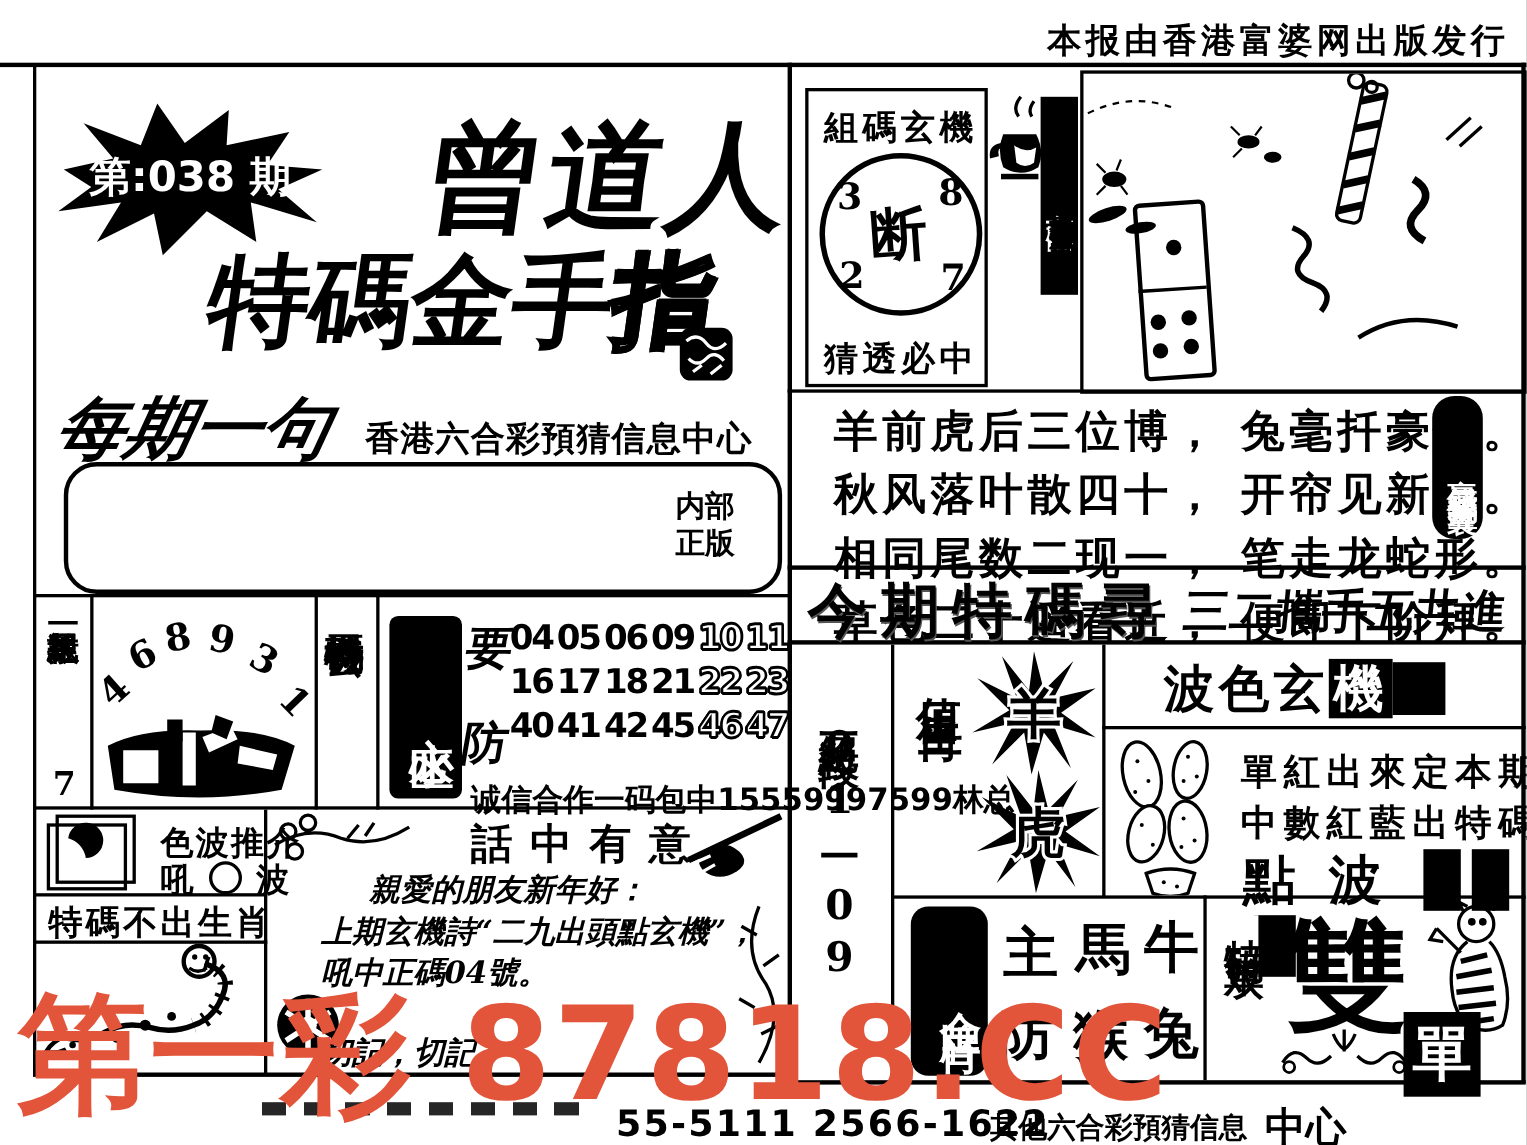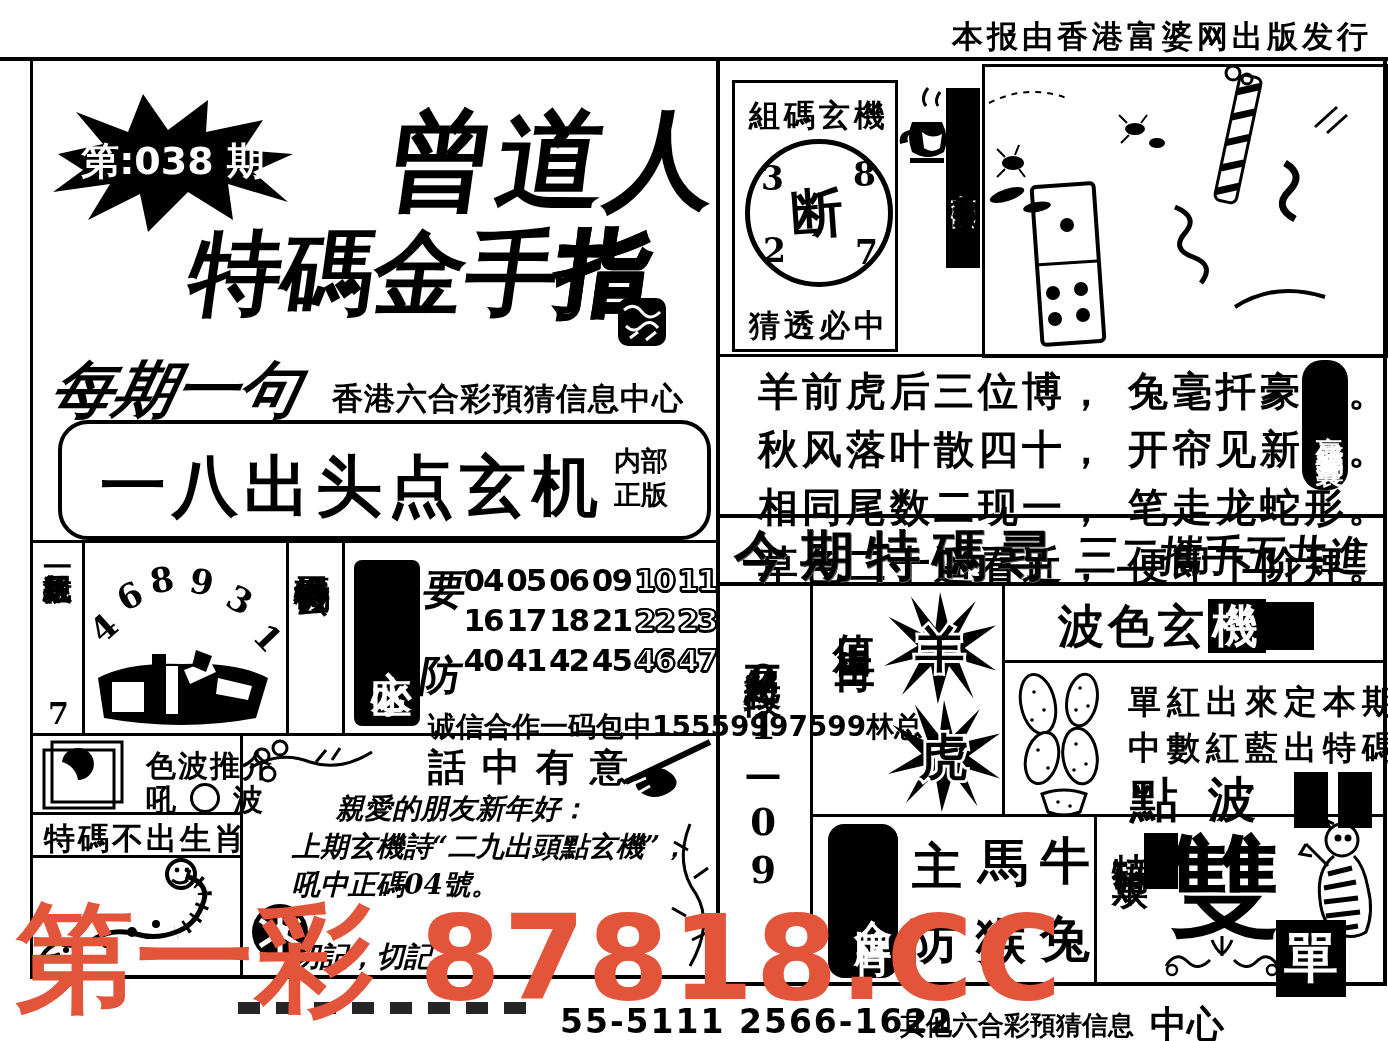--- a/index.html
+++ b/index.html
@@ -104,21 +104,20 @@
     <svg width="52" height="52" viewBox="0 0 52 52">
       <rect x="2" y="2" width="48" height="48" rx="10" fill="#000"></rect>
       <path d="M8 14 q10 -8 18 2 q8 10 18 0 M10 30 q8 8 16 0 q8 -8 16 2 M14 42 l8 -6 M30 44 l10 -8" stroke="#fff" stroke-width="3" fill="none"></path>
     </svg>
   </div>
 
   <div class="abs meiqi" style="left:52px;top:348px;">每期一句</div>
   <div class="abs hkname" style="left:332px;top:378px;">香港六合彩預猜信息中心</div>
 
   <div class="sloganbox">
-    <div class="abs slogan" style="left:38px;top:18px;">一八出头点玄机</div>
     <div class="abs slognote" style="left:552px;top:22px;">内部</div>
     <div class="abs slognote" style="left:552px;top:56px;">正版</div>
   </div>
 
   <div class="hline" style="left:30px;top:540px;width:690px;height:3px;"></div>
   <div class="hline" style="left:30px;top:733px;width:690px;height:3px;"></div>
   <div class="vline" style="left:82px;top:540px;width:3px;height:196px;"></div>
   <div class="vline" style="left:286px;top:540px;width:3px;height:196px;"></div>
   <div class="vline" style="left:342px;top:540px;width:3px;height:196px;"></div>
 

